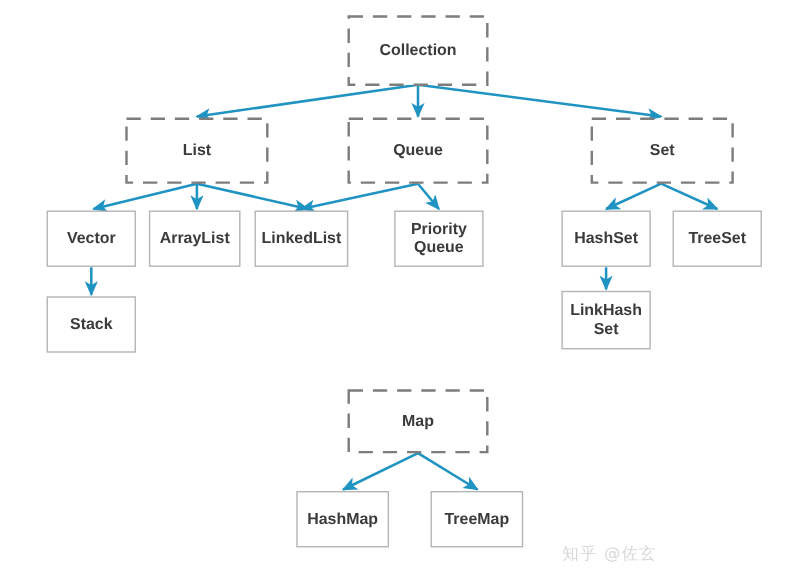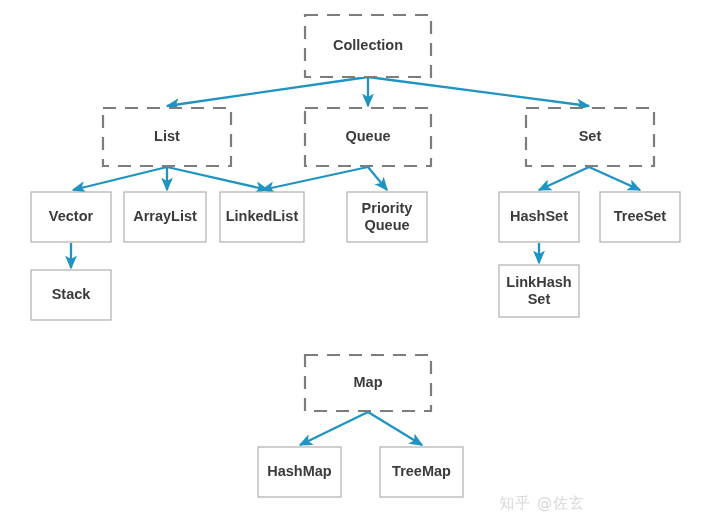--- a/index.html
+++ b/index.html
@@ -9,21 +9,21 @@
   }
   body {
     width: 720px;
     height: 521px;
     font-family: "Liberation Sans", sans-serif;
     position: relative;
     overflow: hidden;
   }
   #diagram-root {
     position: absolute;
-    left: 0;
+    left: 12px;
     top: 0;
     width: 599px;
     height: 521px;
   }
   svg.diagram {
     display: block;
     width: 720px;
     height: 521px;
   }
   .node-box-dashed {

